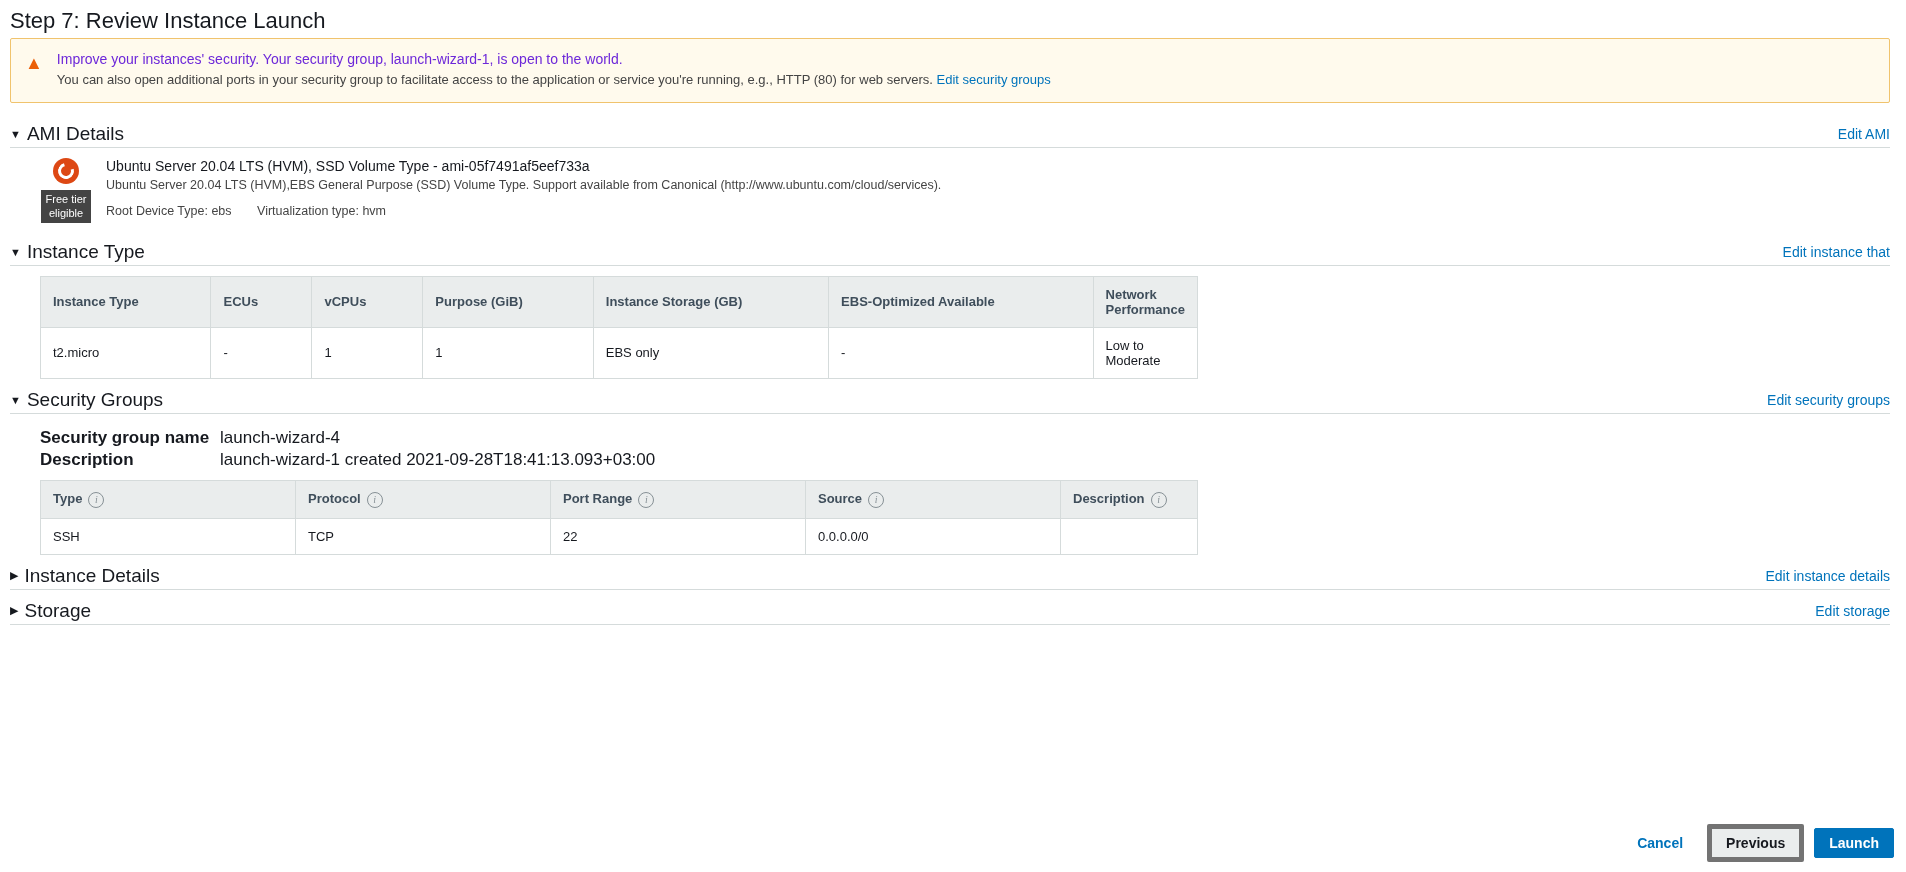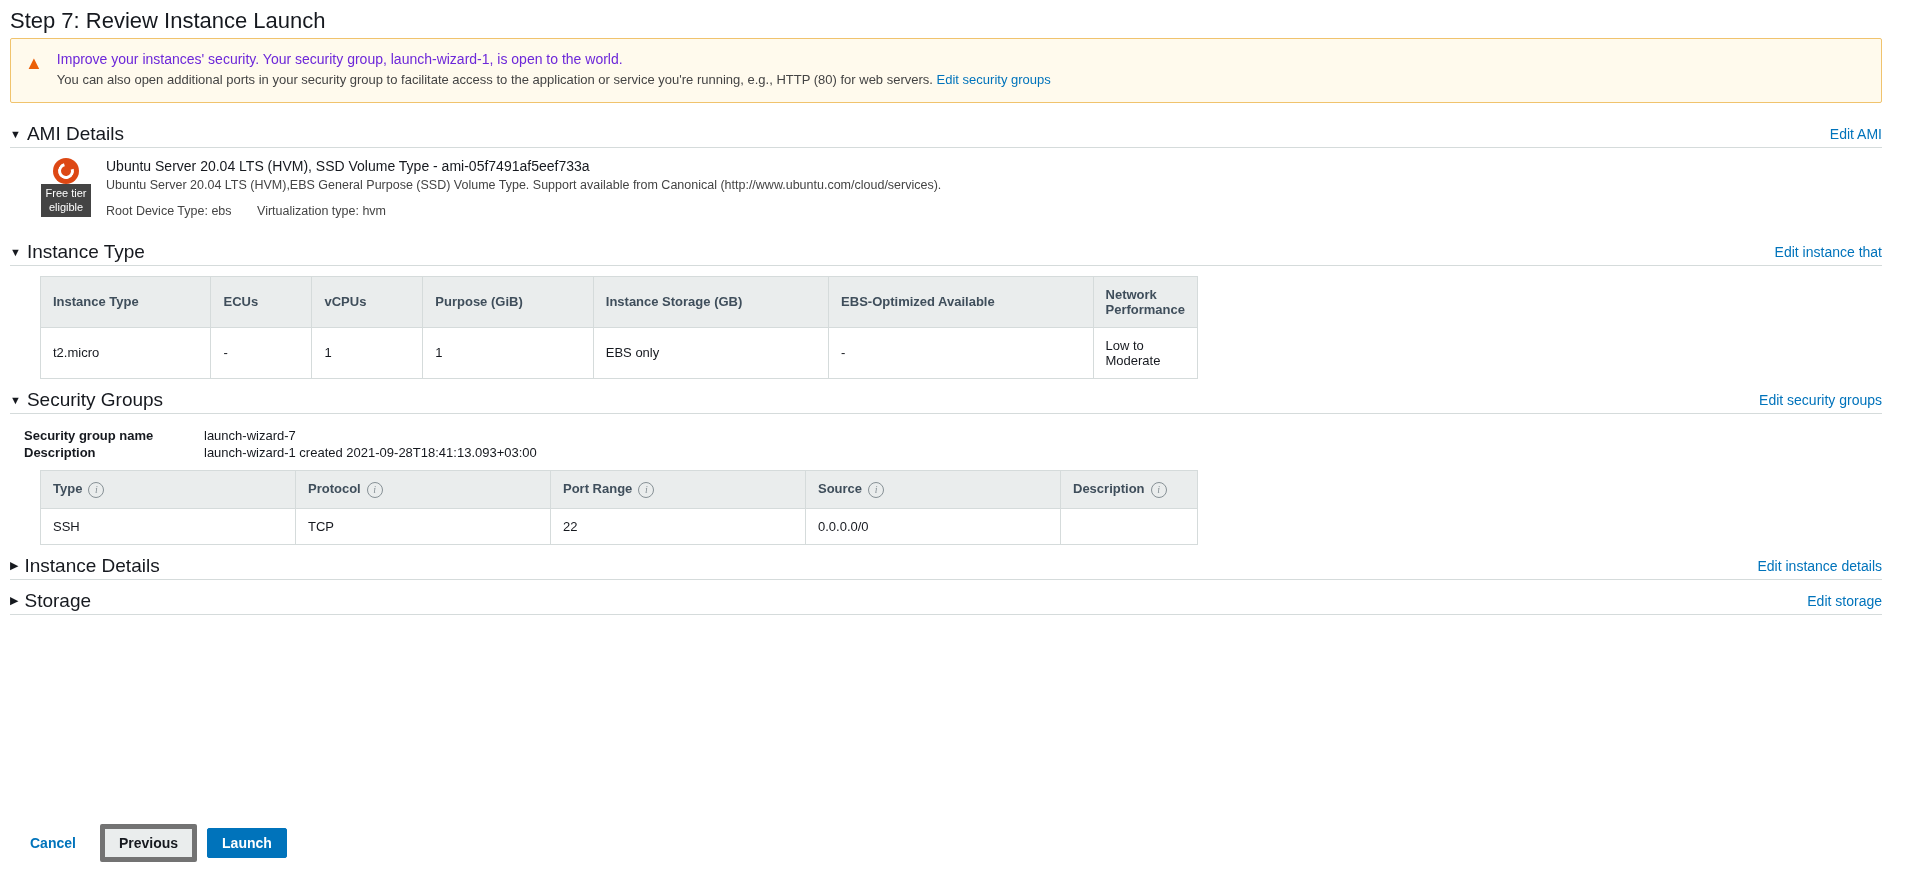--- a/index.html
+++ b/index.html
@@ -1,16 +1,16 @@
 <!DOCTYPE html>
 <html><head>
 <meta charset="utf-8">
 <style>
 html,body{margin:0;padding:0;font-family:"Amazon Ember","Helvetica Neue",Arial,sans-serif;font-size:14px;color:#16191f;background:#fff;}
-.page{padding:8px 24px 70px 10px;box-sizing:border-box;overflow-y:auto;height:100vh;}
+.page{padding:8px 16px 70px 10px;box-sizing:border-box;overflow-y:auto;height:100vh;}
 h1.step-title{font-size:22px;font-weight:400;margin:0 0 4px 0;color:#16191f;}
 .step-desc{font-size:13px;color:#444;margin:0 0 14px 0;}
 .step-desc strong{font-weight:700;}
 
 
 .warn-box{border:1px solid #f0c36d;background:#fffaed;border-radius:2px;padding:12px 14px;display:flex;gap:14px;margin-bottom:20px;}
 .warn-icon{color:#eb5f07;font-size:18px;flex:0 0 auto;padding-top:2px;}
 .warn-title{color:#6d28d9;font-size:14px;font-weight:400;margin:0 0 4px 0;}
 .warn-text{font-size:13px;color:#444;margin:0;line-height:1.45;}
 .link{color:#0073bb;text-decoration:none;cursor:pointer;}
@@ -18,44 +18,44 @@
 
 .section{margin:10px 0 8px 0;}
 .sec-head{display:flex;align-items:center;border-bottom:1px solid #d5dbdb;padding:0 0 2px 0;}
 .sec-toggle{font-size:11px;color:#16191f;margin-right:6px;cursor:pointer;user-select:none;}
 .sec-title{font-size:19px;font-weight:400;color:#16191f;flex:0 0 auto;}
 .sec-spacer{flex:1;}
 .sec-edit{color:#0073bb;font-size:14px;cursor:pointer;}
 
 
 .ami-body{display:flex;gap:14px;padding:10px 0 0 30px;}
-.ami-left{flex:0 0 52px;display:flex;flex-direction:column;align-items:center;}
+.ami-left{flex:0 0 52px;display:flex;flex-direction:column;align-items:center;gap:6px;}
 .ubuntu-logo{width:26px;height:26px;border-radius:50%;background:#dd4814;position:relative;}
 .ubuntu-logo::after{content:"";position:absolute;top:5px;left:5px;right:5px;bottom:5px;border:3px solid #fff;border-radius:50%;border-top-color:transparent;transform:rotate(30deg);}
 .tier-badge{background:#444;color:#fff;font-size:11px;text-align:center;padding:3px 5px;line-height:1.25;}
 .ami-right{flex:1;}
 .ami-title{font-size:14px;font-weight:400;margin:0 0 4px 0;}
 .ami-sub{font-size:12.5px;color:#444;margin:0 0 11px 0;}
 .ami-meta{font-size:12.5px;color:#444;}
 .ami-meta span{margin-right:22px;}
 
 
 table.data{border-collapse:collapse;width:1158px;margin:10px 0 6px 30px;font-size:13px;}
 table.data th,table.data td{border:1px solid #d5dbdb;text-align:left;padding:10px 12px;}
 table.data th{background:#eaeded;font-weight:700;color:#3f4e5b;}
 
 
-.kv{margin:14px 0 8px 14px;font-size:13px;}
+.kv{margin:14px 0 8px 30px;font-size:17px;}
 .kv-row{display:flex;margin-bottom:2px;}
 .kv-label{width:180px;font-weight:700;color:#16191f;}
 
 .info-i{display:inline-block;width:14px;height:14px;border:1px solid #879196;border-radius:50%;color:#879196;font-size:10px;line-height:14px;text-align:center;margin-left:6px;font-weight:400;font-family:Georgia,serif;font-style:italic;}
 
 
-.footer{position:fixed;bottom:0;left:4px;right:0;background:#fff;display:flex;align-items:center;gap:10px;padding:10px 12px;}
+.footer{position:fixed;bottom:0;left:16px;right:0;background:#fff;display:flex;justify-content:flex-end;align-items:center;gap:10px;padding:10px 12px;}
 .btn{font-size:14px;padding:6px 14px;border-radius:2px;cursor:pointer;}
 .btn-cancel{border:none;background:transparent;color:#0073bb;font-weight:700;}
 .btn-prev{border:5px solid #737373;background:#eaeded;color:#16191f;font-weight:700;}
 .btn-launch{border:1px solid #0073bb;background:#0073bb;color:#fff;font-weight:700;}
 .scroll-ind{position:fixed;right:9px;bottom:48px;font-size:10px;color:#444;}
 </style>
 </head>
 <body>
 
 <div class="page">
@@ -135,21 +135,21 @@
   <div class="section">
     <div class="sec-head">
       <span class="sec-toggle">▼</span>
       <span class="sec-title">Security Groups</span>
       <span class="sec-spacer"></span>
       <a class="sec-edit link">Edit security groups</a>
     </div>
     <div class="kv">
       <div class="kv-row">
         <span class="kv-label">Security group name</span>
-        <span>launch-wizard-7</span>
+        <span>launch-wizard-4</span>
       </div>
       <div class="kv-row">
         <span class="kv-label">Description</span>
         <span>launch-wizard-1 created 2021-09-28T18:41:13.093+03:00</span>
       </div>
     </div>
     <table class="data">
       <thead>
         <tr>
           <th style="width:230px"><span>Type</span><span class="info-i">i</span></th>

